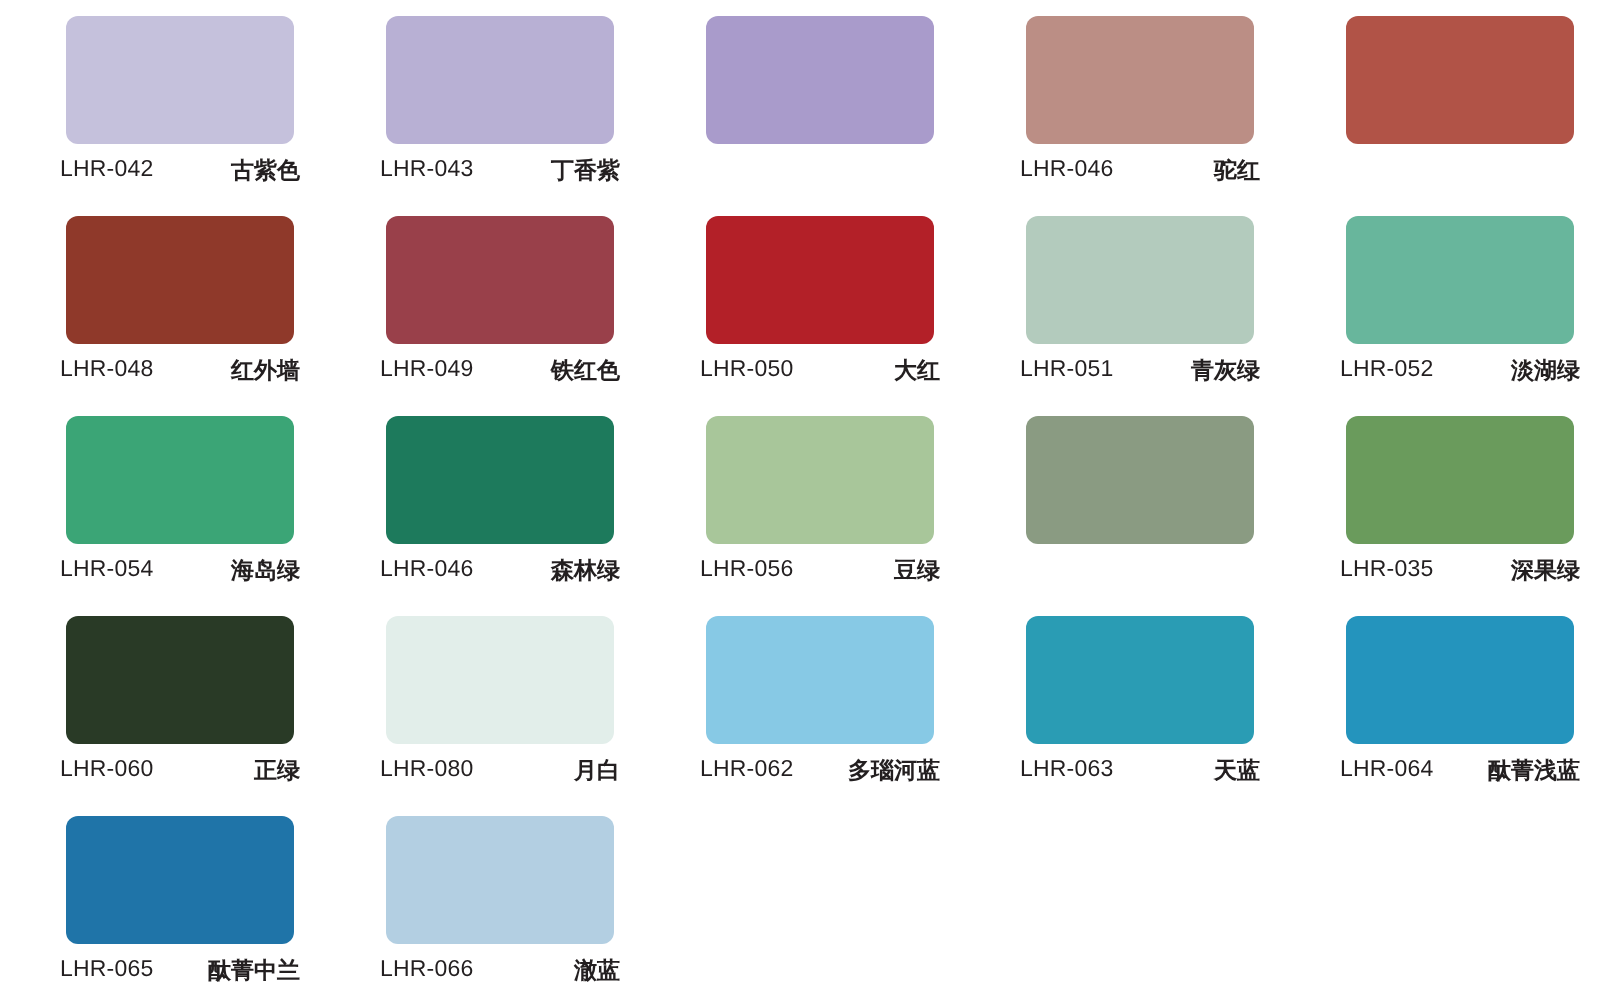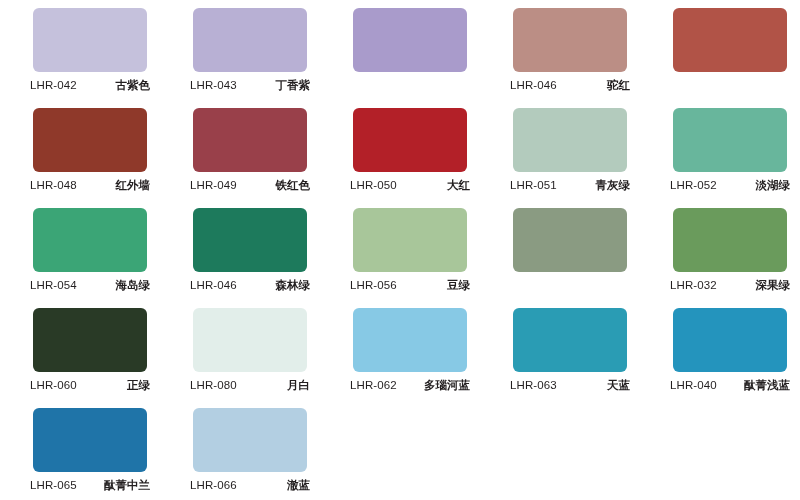--- a/index.html
+++ b/index.html
@@ -135,21 +135,21 @@
         <span class="swatch-code">LHR-056</span>
         <span class="swatch-name">豆绿</span>
       </div>
     </div>
     <div class="swatch-cell">
       <div class="swatch-chip" style="background-color: rgb(138, 155, 130);"></div>
     </div>
     <div class="swatch-cell">
       <div class="swatch-chip" style="background-color: rgb(106, 155, 92);"></div>
       <div class="swatch-labels">
-        <span class="swatch-code">LHR-032</span>
+        <span class="swatch-code">LHR-035</span>
         <span class="swatch-name">深果绿</span>
       </div>
     </div>
     <div class="swatch-cell">
       <div class="swatch-chip" style="background-color: rgb(41, 58, 38);"></div>
       <div class="swatch-labels">
         <span class="swatch-code">LHR-060</span>
         <span class="swatch-name">正绿</span>
       </div>
     </div>
@@ -170,21 +170,21 @@
     <div class="swatch-cell">
       <div class="swatch-chip" style="background-color: rgb(42, 156, 180);"></div>
       <div class="swatch-labels">
         <span class="swatch-code">LHR-063</span>
         <span class="swatch-name">天蓝</span>
       </div>
     </div>
     <div class="swatch-cell">
       <div class="swatch-chip" style="background-color: rgb(36, 148, 189);"></div>
       <div class="swatch-labels">
-        <span class="swatch-code">LHR-040</span>
+        <span class="swatch-code">LHR-064</span>
         <span class="swatch-name">酞菁浅蓝</span>
       </div>
     </div>
     <div class="swatch-cell">
       <div class="swatch-chip" style="background-color: rgb(31, 116, 168);"></div>
       <div class="swatch-labels">
         <span class="swatch-code">LHR-065</span>
         <span class="swatch-name">酞菁中兰</span>
       </div>
     </div>

